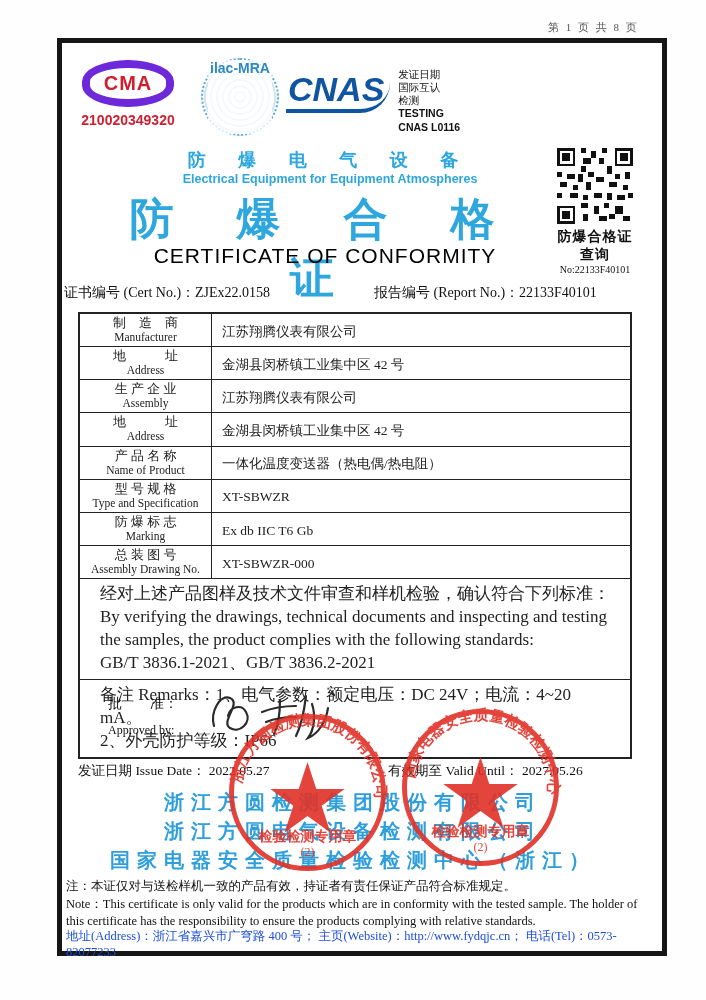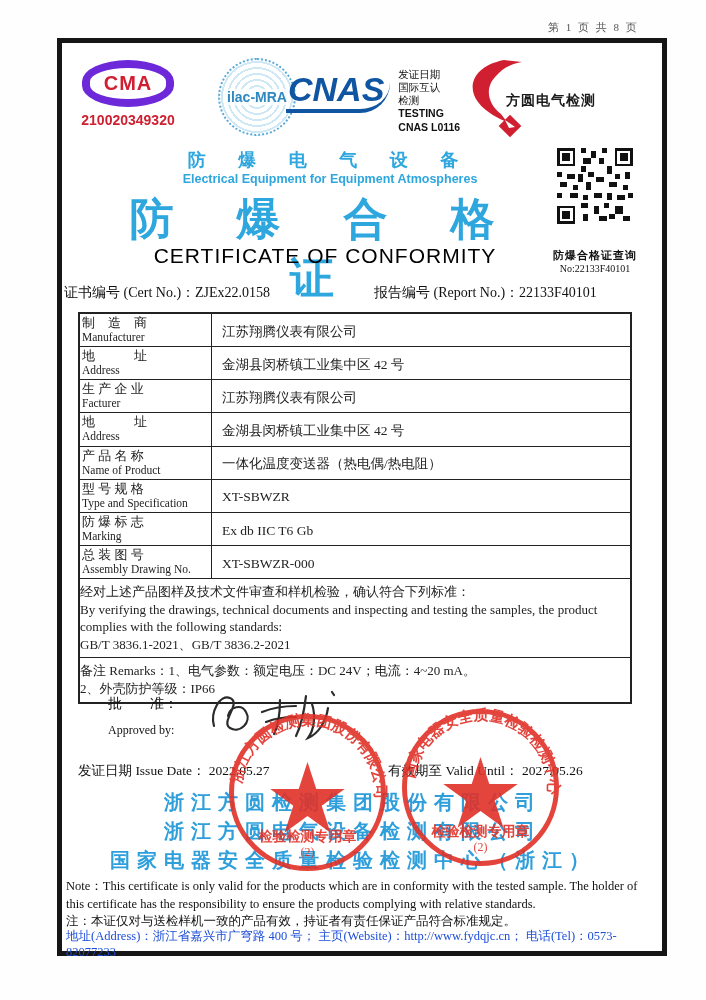--- a/index.html
+++ b/index.html
@@ -7,52 +7,52 @@
   body { font-family:"Liberation Serif","DejaVu Serif",serif; color:#222; }
   .page { position:relative; width:706px; height:1000px; background:#fefefe; overflow:hidden; }
   .page-num { position:absolute; top:20px; left:548px; font-size:11px; color:#555; letter-spacing:2px; }
   .frame { position:absolute; left:57px; top:38px; width:610px; height:918px; border:5px solid #161616; background:#fff; }
 
   
   .logos { position:absolute; left:64px; top:52px; width:596px; height:92px; }
   .cma { position:absolute; left:4px; top:8px; width:120px; text-align:center; }
   .cma-mark { display:inline-block; border:8px solid #6d28d9; border-radius:50%/46%; padding:4px 14px; color:#cf1f30; font-weight:bold; font-size:20px; font-family:"Liberation Sans",sans-serif; letter-spacing:1px; }
   .cma-num { margin-top:5px; color:#cf1f30; font-weight:bold; font-size:14px; font-family:"Liberation Sans",sans-serif; }
-  .ilac { position:absolute; left:154px; top:6px; width:78px; height:78px; border-radius:50%; border:2px dotted #59a9d8;
-          background:repeating-radial-gradient(circle at 50% 50%, #ffffff 0 4px, #cfe8f5 4px 6px); display:flex; align-items:center; justify-content:center; }
+  .ilac { position:absolute; left:137px; top:6px; width:78px; height:78px; border-radius:50%; border:2px dotted #59a9d8;
+          background:repeating-radial-gradient(circle at 50% 50%, #ffffff 0 4px, #cfe8f5 4px 6px); display:flex; justify-content:center; }
   .ilac span { color:#2f89c0; font-weight:bold; font-size:14px; font-family:"Liberation Sans",sans-serif; background:rgba(255,255,255,.75); padding:0 2px; }
   .cnas { position:absolute; left:222px; top:16px; display:flex; align-items:flex-start; }
   .cnas-mark { color:#0f55a2; font-weight:bold; font-style:italic; font-size:34px; font-family:"Liberation Sans",sans-serif; border-bottom:4px solid #0f55a2; border-radius:0 0 30px 0; padding:2px 6px 0 2px;text-align:right; }
   .cnas-text { margin-left:8px; font-size:10.5px; line-height:1.25; color:#111; }
   .cnas-text .b { font-weight:bold; font-family:"Liberation Sans",sans-serif; }
   .fy { position:absolute; left:380px; top:4px; width:200px; height:86px; }
   .fy svg { position:absolute; left:0; top:0; }
   .fy-label { position:absolute; left:62px; top:36px; font-size:14px; font-weight:bold; color:#1a1a1a; letter-spacing:1px; }
 
   
   .sub-cn { position:absolute; left:120px; top:148px; width:420px; text-align:center; color:#2ea6de; font-size:18px; font-weight:bold; letter-spacing:14px; }
   .sub-en { position:absolute; left:120px; top:172px; width:420px; text-align:center; color:#2ea6de; font-size:12.5px; font-weight:bold; font-family:"Liberation Sans",sans-serif; }
   .title-cn { position:absolute; left:90px; top:190px; width:470px; text-align:center; color:#2ea6de; font-size:44px; font-weight:bold; letter-spacing:26px; }
   .title-en { position:absolute; left:90px; top:244px; width:470px; text-align:center; color:#000000; font-size:21px; font-family:"Liberation Sans",sans-serif; letter-spacing:1px; }
   .qr { position:absolute; left:552px; top:148px; width:86px; text-align:center; }
-  .qr-cap { font-size:11px; font-weight:bold; color:#111; letter-spacing:1px; margin-top:20px; }
+  .qr-cap { font-size:14px; font-weight:bold; color:#111; letter-spacing:1px; margin-top:0; }
   .qr-no { font-size:10px; color:#111; }
 
   
   .certline { position:absolute; left:64px; top:284px; width:585px; font-size:14px; color:#111; }
   .certline .right { position:absolute; left:310px; top:0; }
 
   
   .tbl { position:absolute; left:78px; top:312px; width:554px; border:2px solid #222; }
   .trow { display:flex; border-bottom:1px solid #222; min-height:31px; }
   .trow:last-child { border-bottom:none; }
-  .tlabel { width:132px; border-right:1px solid #222; padding:2px 2px; font-size:13px; line-height:1.15; display:flex; flex-direction:column; justify-content:center; }
+  .tlabel { width:132px; border-right:1px solid #222; text-align:center; padding:2px 2px; font-size:13px; line-height:1.15; display:flex; flex-direction:column; justify-content:center; }
   .tlabel .en { font-size:11.5px; }
   .tval { flex:1; padding:5px 8px 2px 10px; font-size:13.5px; display:flex; align-items:center; }
-  .tfull { padding:4px 0; font-size:13px; line-height:1.35; border-bottom:1px solid #222; }
+  .tfull { padding:4px 20px; font-size:17px; line-height:1.35; border-bottom:1px solid #222; }
   .tfull:last-child { border-bottom:none; }
   .tfull .ln { display:block; }
 
   
   .approve { position:absolute; left:108px; top:695px; font-size:14px; color:#111; }
   .approve .en { font-size:12px; margin-top:10px; }
   .sig { position:absolute; left:200px; top:682px; }
 
   
   .dates { position:absolute; left:78px; top:762px; width:554px; font-size:13.5px; color:#111; }
@@ -88,28 +88,20 @@
     </div>
     <div class="cnas">
       <div class="cnas-mark">CNAS</div>
       <div class="cnas-text">
         <div>发证日期</div>
         <div>国际互认</div>
         <div>检测</div>
         <div class="b">TESTING</div>
         <div class="b">CNAS L0116</div>
       </div>
-    </div>
-    <div class="fy">
-      <svg width="200" height="86" viewBox="0 0 200 86">
-        <path d="M60,4 C30,10 22,30 34,46 C42,57 56,63 63,66 L57,58 C44,48 40,32 52,20 C58,13 66,8 78,6 Z" fill="#cf1f30"></path>
-        <rect x="58" y="62" width="16" height="16" transform="rotate(45 66 70)" fill="#cf1f30"></rect>
-        <path d="M61,64 l10,7 l-6,1 z" fill="#ffffff"></path>
-      </svg>
-      <div class="fy-label">方圆电气检测</div>
     </div>
   </div>
 
   <div class="sub-cn">防 爆 电 气 设 备</div>
   <div class="sub-en">Electrical Equipment for Equipment Atmospheres</div>
   <div class="title-cn">防 爆 合 格 证</div>
   <div class="title-en">CERTIFICATE OF CONFORMITY</div>
 
   <div class="qr">
     <svg width="76" height="76" viewBox="0 0 29 29" shape-rendering="crispEdges">
@@ -180,21 +172,21 @@
     <div class="trow">
         <div class="tlabel">
           <span>地　　　址</span>
           <span class="en">Address</span>
         </div>
         <div class="tval">金湖县闵桥镇工业集中区 42 号</div>
       </div>
     <div class="trow">
         <div class="tlabel">
           <span>生 产 企 业</span>
-          <span class="en">Facturer</span>
+          <span class="en">Assembly</span>
         </div>
         <div class="tval">江苏翔腾仪表有限公司</div>
       </div>
     <div class="trow">
         <div class="tlabel">
           <span>地　　　址</span>
           <span class="en">Address</span>
         </div>
         <div class="tval">金湖县闵桥镇工业集中区 42 号</div>
       </div>
@@ -281,18 +273,18 @@
     <circle cx="82.5" cy="82.5" r="76" fill="none" stroke="#e03128" stroke-width="5"></circle>
     <text font-size="15" fill="#e03128" font-weight="bold" font-family="Liberation Sans,sans-serif">
       <textPath href="#arcR" startOffset="27%">国家电器安全质量检验检测中心</textPath>
     </text>
     <path d="M82.5,52 l8.8,27 h28.4 l-23,16.7 l8.8,27 l-23-16.7 l-23,16.7 l8.8,-27 l-23,-16.7 h28.4 z" fill="#e03128"></path>
     <text x="82.5" y="131" text-anchor="middle" font-size="14" fill="#e03128" font-weight="bold">检验检测专用章</text>
     <text x="82.5" y="146" text-anchor="middle" font-size="12" fill="#e03128">(2)</text>
   </svg>
 
   <div class="notes">
+    <div>注：本证仅对与送检样机一致的产品有效，持证者有责任保证产品符合标准规定。</div>
     <div>Note：This certificate is only valid for the products which are in conformity with the tested sample. The holder of this certificate has the responsibility to ensure the products complying with relative standards.</div>
-    <div>注：本证仅对与送检样机一致的产品有效，持证者有责任保证产品符合标准规定。</div>
   </div>
   <div class="addr">地址(Address)：浙江省嘉兴市广穹路 400 号；  主页(Website)：http://www.fydqjc.cn；  电话(Tel)：0573-82077233</div>
 
 </div>
 
 </body></html>

